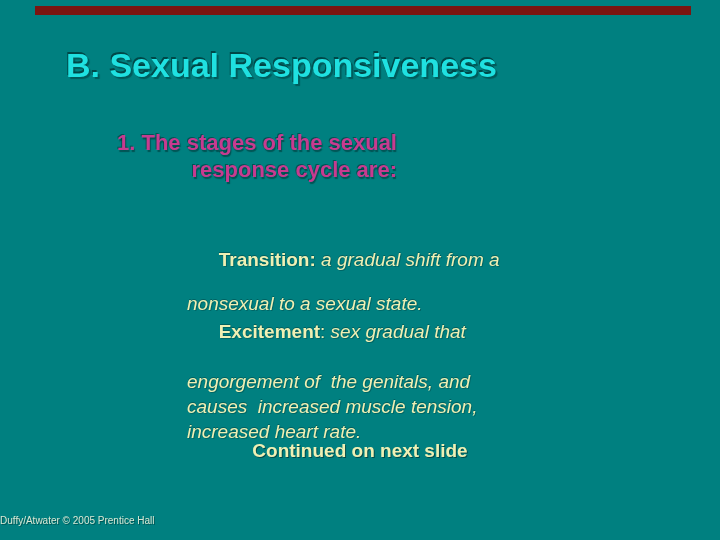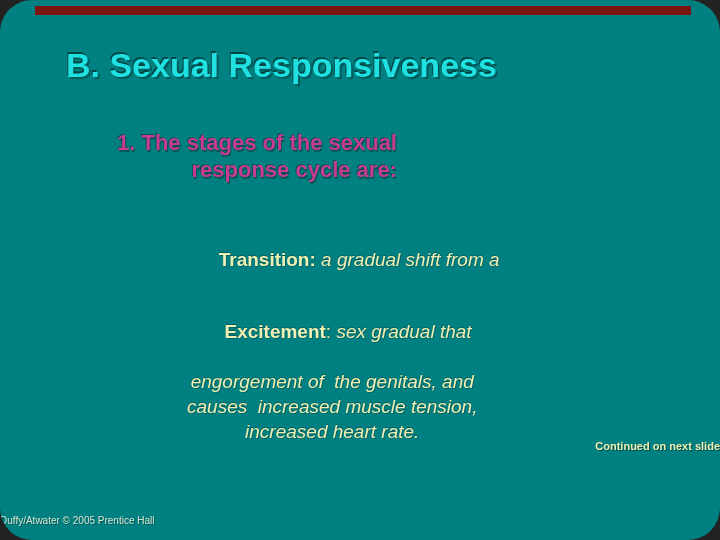--- a/index.html
+++ b/index.html
@@ -7,21 +7,20 @@
     padding: 0;
     background: #222;
   }
   .slide {
     position: relative;
     width: 720px;
     height: 540px;
     overflow: hidden;
     background: var(--background, #008080);
     font-family: "Liberation Sans", sans-serif;
-    border-radius: 32px;
   }
   .top-bar {
     position: absolute;
     left: 35px;
     top: 6px;
     width: 656px;
     height: 9px;
     background: var(--accent-bar, #7a1511);
   }
   .title {
@@ -57,28 +56,28 @@
     left: 187px;
     font-size: 19px;
     color: var(--body-color, #eff0b4);
     text-shadow: 0 -1px 0 rgba(0,55,55,0.45), 1px 1px 0 rgba(0,55,55,0.35);
     white-space: nowrap;
   }
   .para1 { top: 227px; line-height: 22px; }
   .para2 { top: 294px; line-height: 25px; }
   .lead { font-weight: bold; font-style: normal; }
   .it { font-style: italic; }
-  .p-line, .p-line span { white-space: pre-wrap; text-align: center; }
+  .p-line, .p-line span { white-space: pre-wrap; }
   .continued {
     position: absolute;
     left: 0;
     top: 440px;
     width: 720px;
-    text-align: right;
-    font-size: 11px;
+    text-align: center;
+    font-size: 19px;
     font-weight: bold;
     color: var(--body-color, #eff0b4);
     text-shadow: 1px 1px 0 rgba(0,50,50,0.7);
   }
   .footer {
     position: absolute;
     left: 0;
     top: 515px;
     width: 720px;
     text-align: left;
@@ -97,20 +96,21 @@
 
   <div class="heading">
     <div class="h-line1">1. The stages of the sexual</div>
     <div class="h-line2">response cycle are:</div>
   </div>
 
   <div class="para para1">
     <div class="p-line">
       <span class="lead">Transition:</span><span class="it"> a gradual shift from a</span>
     </div>
+    <div class="p-line it">nonsexual to a sexual state.</div>
   </div>
 
   <div class="para para2">
     <div class="p-line">
       <span class="lead">Excitement</span><span>:</span><span class="it"> sex gradual that</span>
     </div>
     <div class="p-line it">engorgement of  the genitals, and</div>
     <div class="p-line it">causes  increased muscle tension,</div>
     <div class="p-line it">increased heart rate.</div>
   </div>

